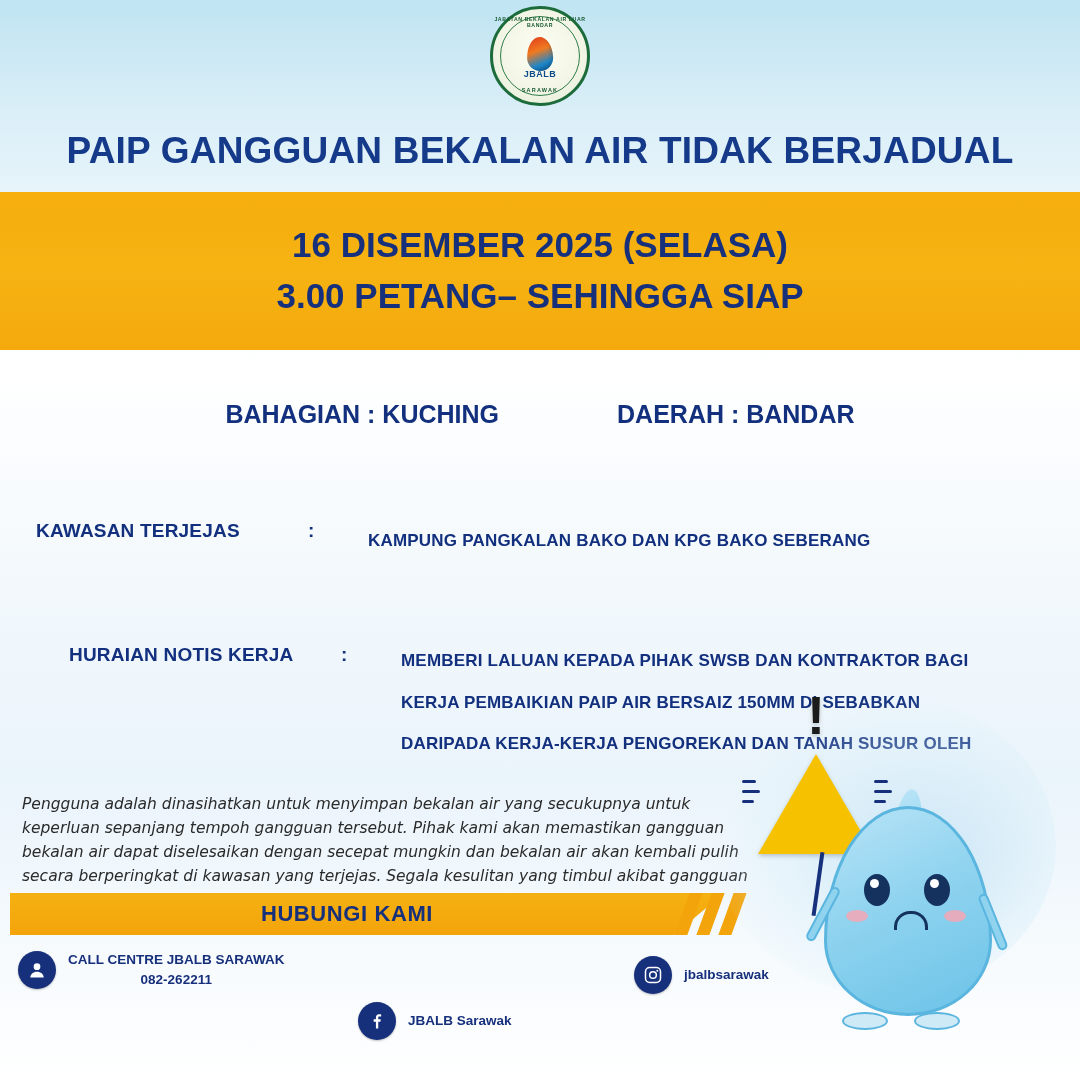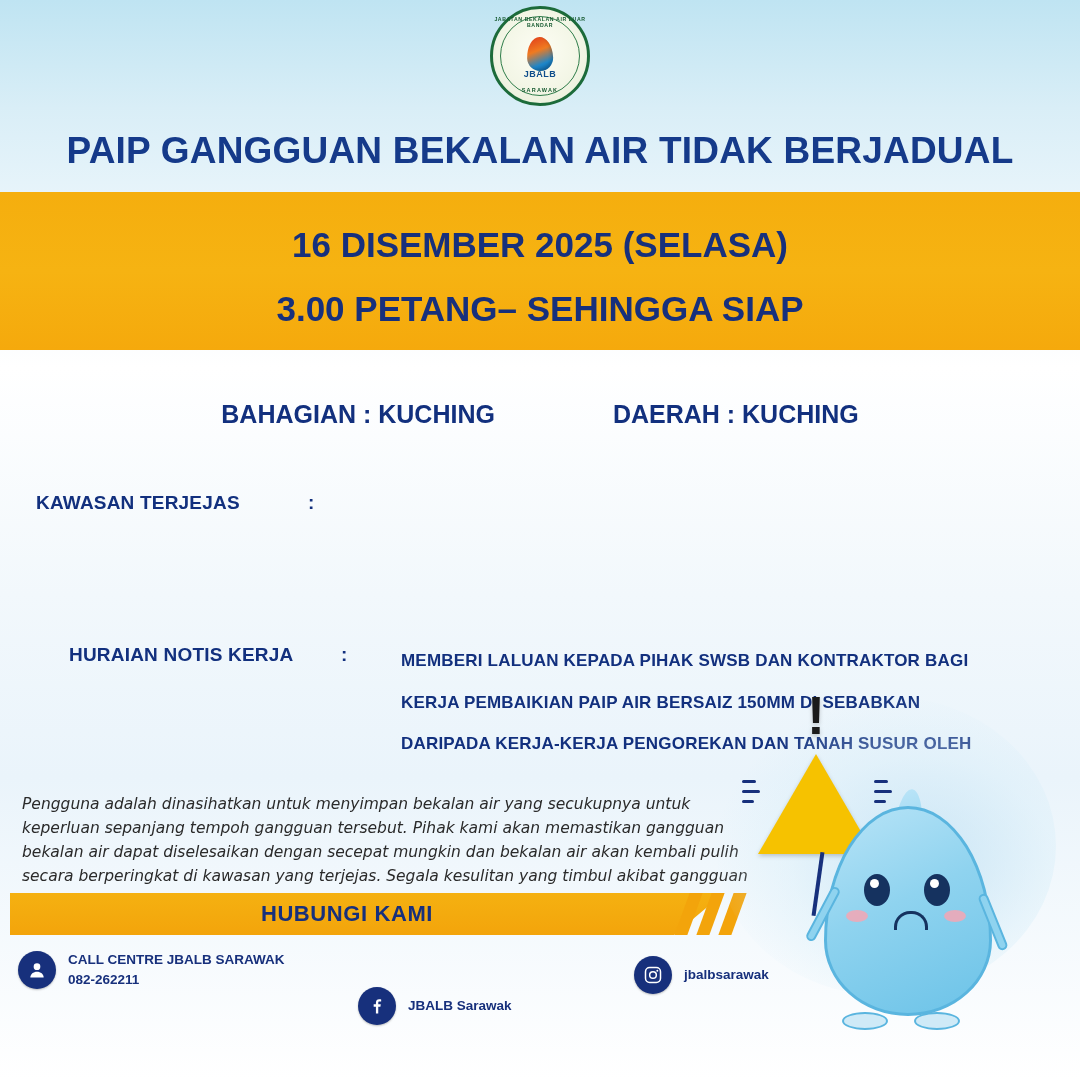--- a/index.html
+++ b/index.html
@@ -119,21 +119,20 @@
     flex-direction: column;
     align-items: center;
     justify-content: center;
   }
   .date-line {
     color: #17307c;
     font-size: 35px;
     font-weight: bold;
     line-height: 1.45;
     text-align: center;
-    margin-top: 13px;
   }
 
   
   .div-row {
     position: absolute;
     top: 400px;
     left: 0;
     width: 1080px;
     display: flex;
     justify-content: center;
@@ -164,21 +163,21 @@
     font-size: 19px;
     font-weight: bold;
   }
   .field-value {
     color: #12307e;
     font-size: 17px;
     font-weight: bold;
     line-height: 2.45;
     letter-spacing: .2px;
   }
-  #kawasan { top: 492px; }
+  #kawasan { top: 520px; }
   #huraian { top: 640px; margin-left: 33px; }
   #huraian .field-label { padding-top: 4px; }
   #huraian .field-colon { padding-top: 4px; }
 
   
   .advisory {
     position: absolute;
     top: 792px;
     left: 22px;
     width: 748px;
@@ -253,25 +252,26 @@
     flex: 0 0 auto;
     box-shadow: 0 1px 2px rgba(0,0,0,.25);
   }
   .c-icon svg { display: block; }
   .c-text {
     margin-left: 12px;
     color: #17307c;
     font-size: 13.5px;
     font-weight: bold;
     line-height: 1.45;
+    text-align: center;
   }
   #c-call { left: 18px; top: 6px; }
   #c-web  { left: 358px; top: 12px; }
   #c-ig   { left: 634px; top: 12px; }
-  #c-fb   { left: 358px; top: 43px; }
+  #c-fb   { left: 358px; top: 58px; }
 
   
   .mascot {
     position: absolute;
     right: 34px;
     bottom: 24px;
     width: 300px;
     height: 330px;
   }
   .splash {
@@ -452,26 +452,29 @@
 
   <div class="main-title">PAIP GANGGUAN BEKALAN AIR TIDAK BERJADUAL</div>
 
   <div class="date-band">
     <div class="date-line">16 DISEMBER 2025 (SELASA)</div>
     <div class="date-line">3.00 PETANG– SEHINGGA SIAP</div>
   </div>
 
   <div class="div-row">
     <div>BAHAGIAN : KUCHING</div>
-    <div>DAERAH : KUCHING</div>
+    <div>DAERAH : BANDAR</div>
   </div>
 
   <div class="field" id="kawasan">
     <div class="field-label">KAWASAN TERJEJAS</div>
     <div class="field-colon">:</div>
+    <div class="field-value">
+      <div>KAMPUNG PANGKALAN BAKO DAN KPG BAKO SEBERANG</div>
+    </div>
   </div>
 
   <div class="field" id="huraian">
     <div class="field-label">HURAIAN NOTIS KERJA</div>
     <div class="field-colon">:</div>
     <div class="field-value">
       <div>MEMBERI LALUAN KEPADA PIHAK SWSB DAN KONTRAKTOR BAGI</div>
       <div>KERJA PEMBAIKIAN PAIP AIR BERSAIZ 150MM DI SEBABKAN</div>
       <div>DARIPADA KERJA-KERJA PENGOREKAN DAN TANAH SUSUR OLEH</div>
     </div>

